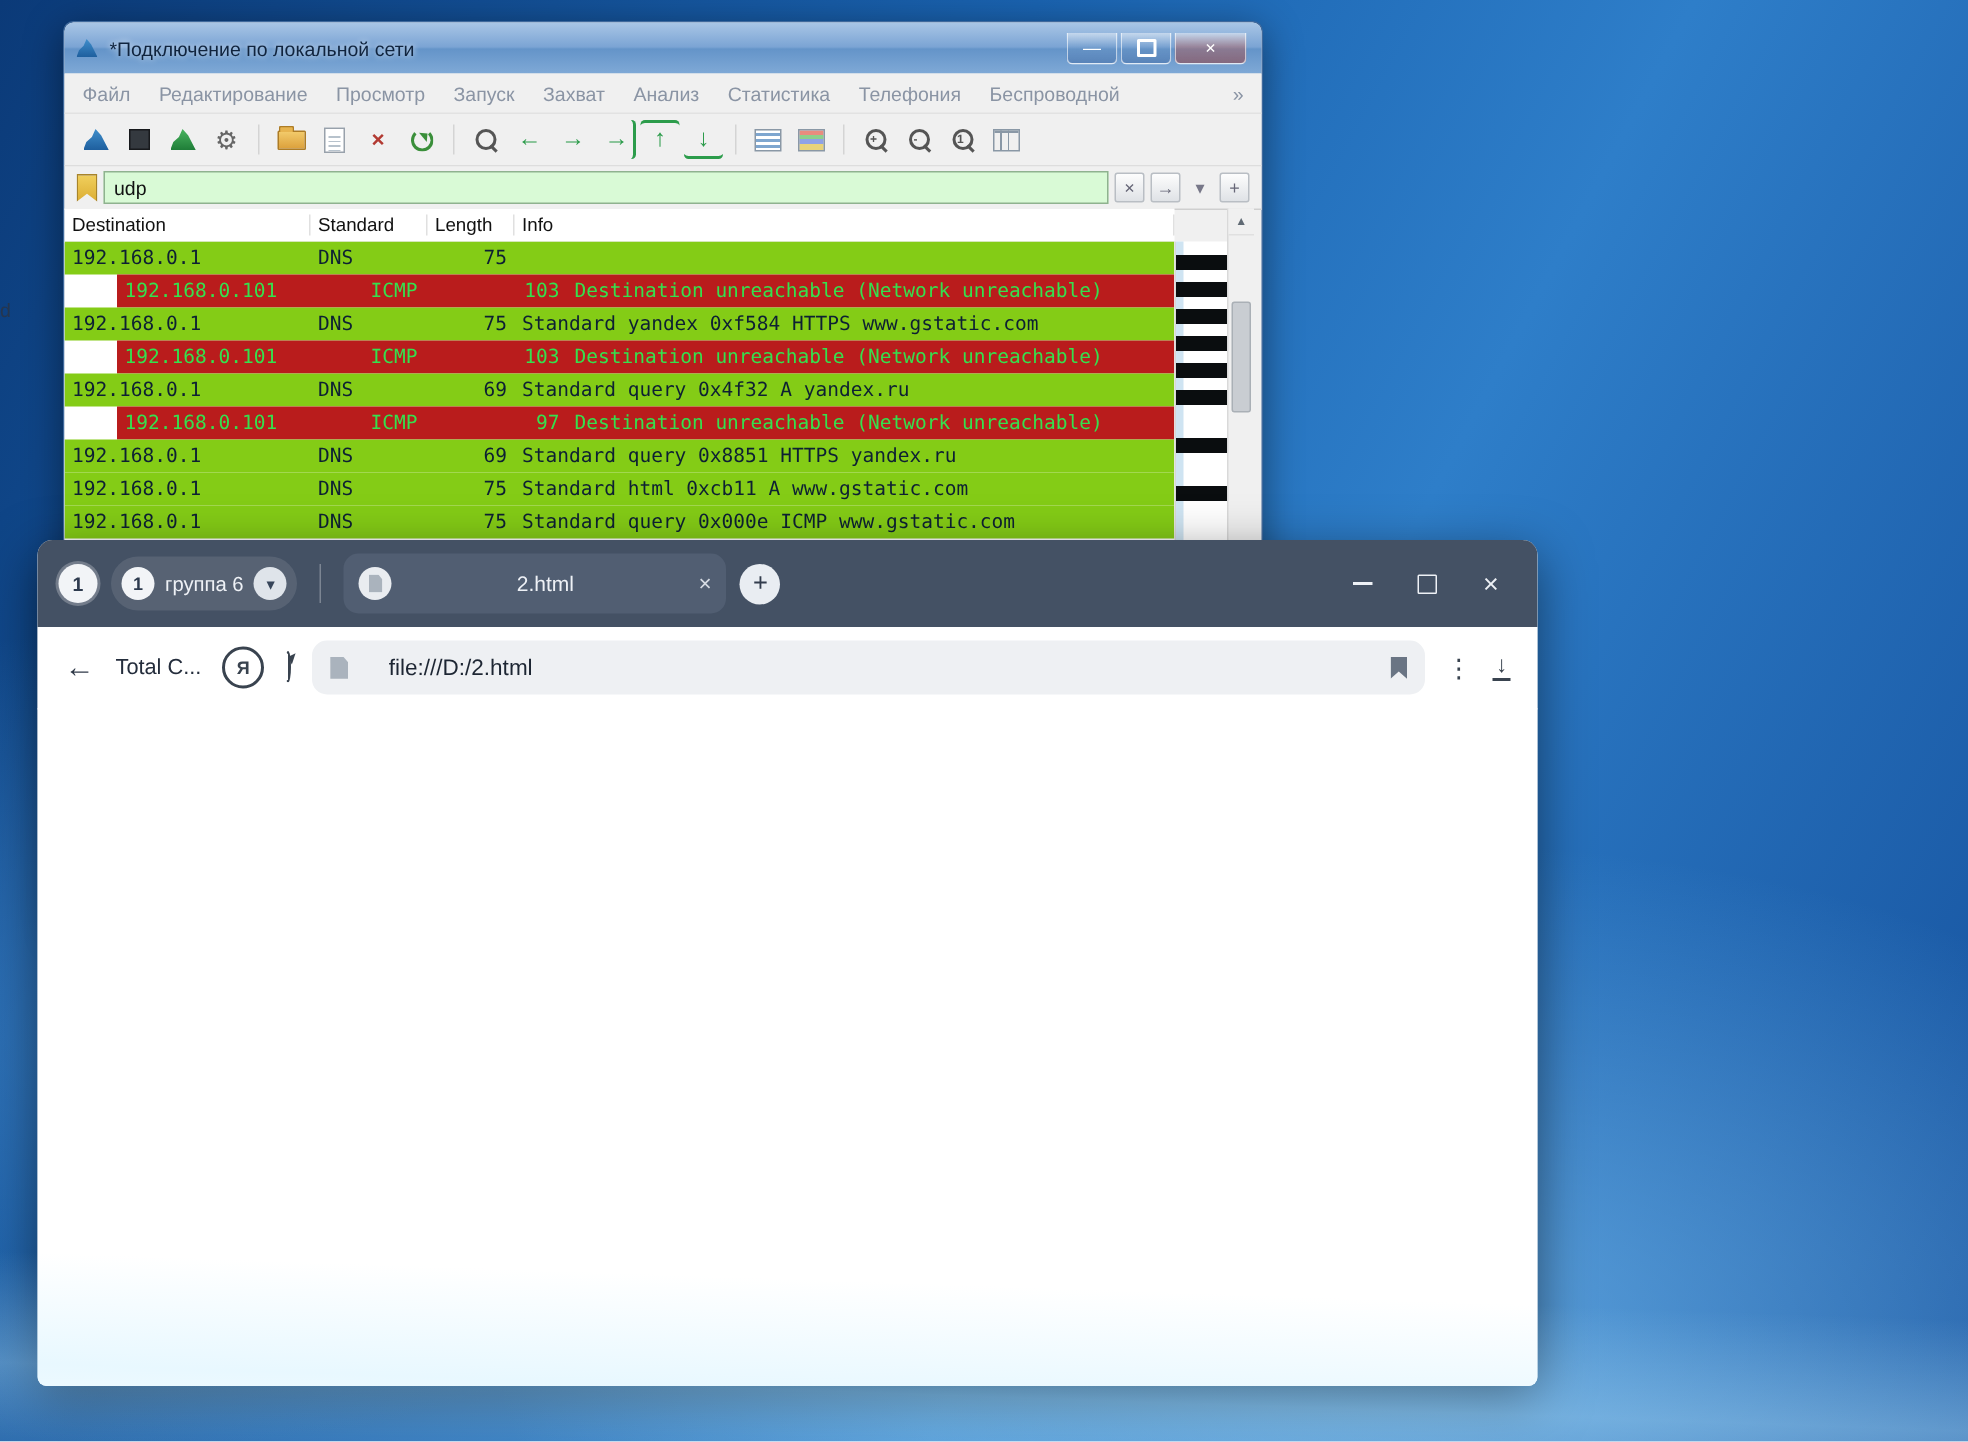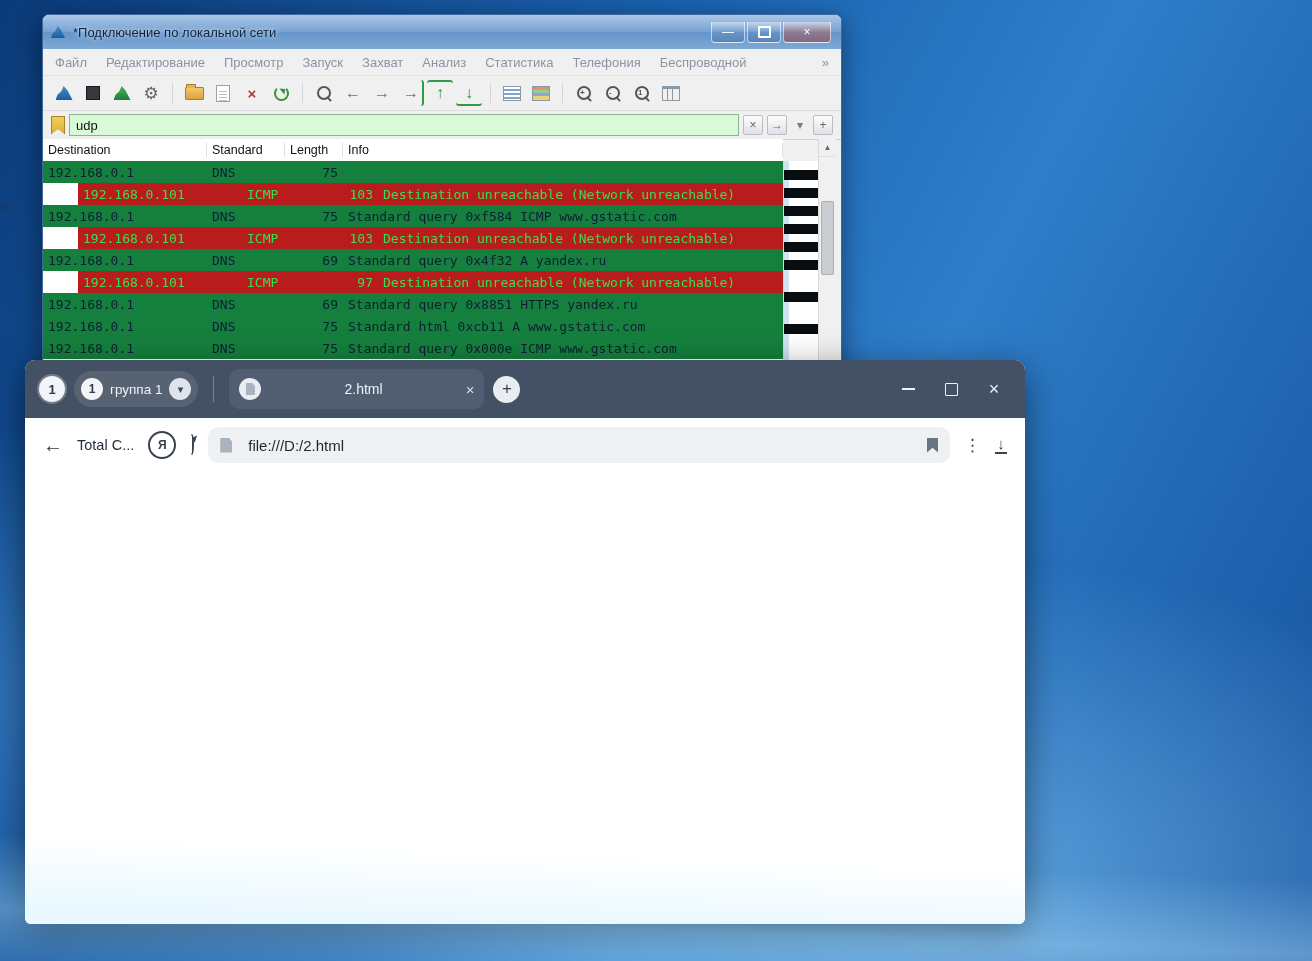--- a/index.html
+++ b/index.html
@@ -73,21 +73,21 @@
   .f-small.noborder{border:none;background:none;color:#778;}
 
   .ws-header{position:absolute;left:0;top:124px;width:740px;height:22px;background:#fff;border-bottom:1px solid #c6c6c6;
       display:grid;grid-template-columns:164px 78px 58px 1fr;align-items:center;font-size:12.5px;color:#111;}
   .ws-header span{padding:0 5px;border-right:1px solid #e0e0e0;overflow:hidden;white-space:nowrap;}
   .ws-rows{position:absolute;left:0;top:146px;width:740px;bottom:0;background:#fff;overflow:hidden;}
   .prow{height:22px;display:grid;grid-template-columns:164px 78px 58px 1fr;align-items:center;
       font-family:"DejaVu Sans Mono",monospace;font-size:13px;white-space:nowrap;}
   .prow span{padding:0 5px;overflow:hidden;}
   .prow .c-len{text-align:right;}
-  .prow.dns{background:#15803d;color:#0d2033;}
+  .prow.dns{background:#84cc16;color:#0d2033;}
   .prow.icmp{background:#b91c1c;color:#35e04e;margin-left:35px;}
 
   .minimap{position:absolute;left:740px;top:146px;width:34px;bottom:0;background:#fff;border-left:1px solid #d7d7d7;}
   .minimap::before{content:"";position:absolute;left:0;top:0;bottom:40%;width:5px;background:#cfe4f2;}
   .mm-bar{position:absolute;left:0;width:100%;height:10px;background:#0a0d0f;}
 
   .ws-scroll{position:absolute;left:775px;top:124px;width:17px;bottom:0;background:#f0f0f0;border-left:1px solid #d9d9d9;}
   .ws-scroll .sarr{height:17px;display:flex;align-items:center;justify-content:center;font-size:8px;color:#606a74;background:#f0f0f0;border-bottom:1px solid #e0e0e0;}
   .ws-scroll .thumb{position:absolute;left:2px;right:2px;top:62px;height:72px;background:#c9cdd2;border:1px solid #aab0b6;border-radius:2px;}
 
@@ -116,21 +116,21 @@
   .wbtn .maxb{width:11px;height:11px;border:1.5px solid #eef1f6;border-radius:1px;}
   .wbtn.closeb{font-size:18px;}
   .tabicons{display:flex;align-items:center;gap:24px;margin-right:6px;}
 
   .br-toolbar{height:54px;background:#fff;display:flex;align-items:center;gap:14px;padding:0 18px;border-bottom:1px solid #e6e8ec;}
   .nav-back{font-size:20px;color:#2f3948;}
   .ctx-label{font-size:14.5px;color:#242d3c;max-width:78px;white-space:nowrap;overflow:hidden;}
   .ya-circle{width:24px;height:24px;border-radius:50%;border:2px solid #39434f;color:#39434f;display:flex;align-items:center;justify-content:center;font-size:12px;font-weight:bold;}
   .reload2{width:13px;height:13px;border:2px solid #39434f;border-radius:50%;border-left-color:transparent;position:relative;}
   .reload2::after{content:"";position:absolute;left:-4px;top:-2px;border:4px solid transparent;border-right-color:#39434f;transform:rotate(18deg);}
-  .addr{flex:1;height:36px;background:#eef0f3;border-radius:10px;display:flex;align-items:center;gap:16px;padding:0 12px;}
+  .addr{flex:1;height:36px;background:#eef0f3;border-radius:10px;display:flex;align-items:center;gap:27px;padding:0 12px;}
   .doc2{width:12px;height:15px;background:#aab3bd;clip-path:polygon(0 0,70% 0,100% 28%,100% 100%,0 100%);}
   .addr-url{font-size:15px;color:#1d2633;}
   .addr-flag{margin-left:auto;width:11px;height:15px;background:#6a7584;clip-path:polygon(0 0,100% 0,100% 100%,50% 68%,0 100%);}
   .kebab{font-size:17px;color:#39434f;}
   .dl{display:flex;flex-direction:column;align-items:center;color:#39434f;}
   .dl .dlarrow{font-size:15px;line-height:13px;}
   .dl .dlbar{width:12px;border-top:2px solid #39434f;margin-top:2px;}
   .br-content{position:absolute;left:0;right:0;top:112px;bottom:0;background:#ffffff;}
 </style>
 </head>
@@ -275,21 +275,21 @@
       <div class="prow icmp">
         <span class="c-dest">192.168.0.101</span>
         <span class="c-proto">ICMP</span>
         <span class="c-len">103</span>
         <span class="c-info">Destination unreachable (Network unreachable)</span>
       </div>
       <div class="prow dns">
         <span class="c-dest">192.168.0.1</span>
         <span class="c-proto">DNS</span>
         <span class="c-len">75</span>
-        <span class="c-info">Standard query 0xf584 ICMP www.gstatic.com</span>
+        <span class="c-info">Standard yandex 0xf584 HTTPS www.gstatic.com</span>
       </div>
       <div class="prow icmp">
         <span class="c-dest">192.168.0.101</span>
         <span class="c-proto">ICMP</span>
         <span class="c-len">103</span>
         <span class="c-info">Destination unreachable (Network unreachable)</span>
       </div>
       <div class="prow dns">
         <span class="c-dest">192.168.0.1</span>
         <span class="c-proto">DNS</span>
@@ -339,21 +339,21 @@
         </div>
       <div class="thumb"></div>
     </div>
   </div>
 
   <div class="br">
     <div class="br-tabs">
       <span class="badge">1</span>
       <span class="group-pill">
         <span class="gbadge">1</span>
-        <span class="glabel">группа 1</span>
+        <span class="glabel">группа 6</span>
         <span class="gchev">
             <span>▾</span>
           </span>
       </span>
       <span class="vsep"></span>
       <span class="tab">
         <span class="fav">
             <span class="doc2"></span>
           </span>
         <span class="ttitle">2.html</span>

